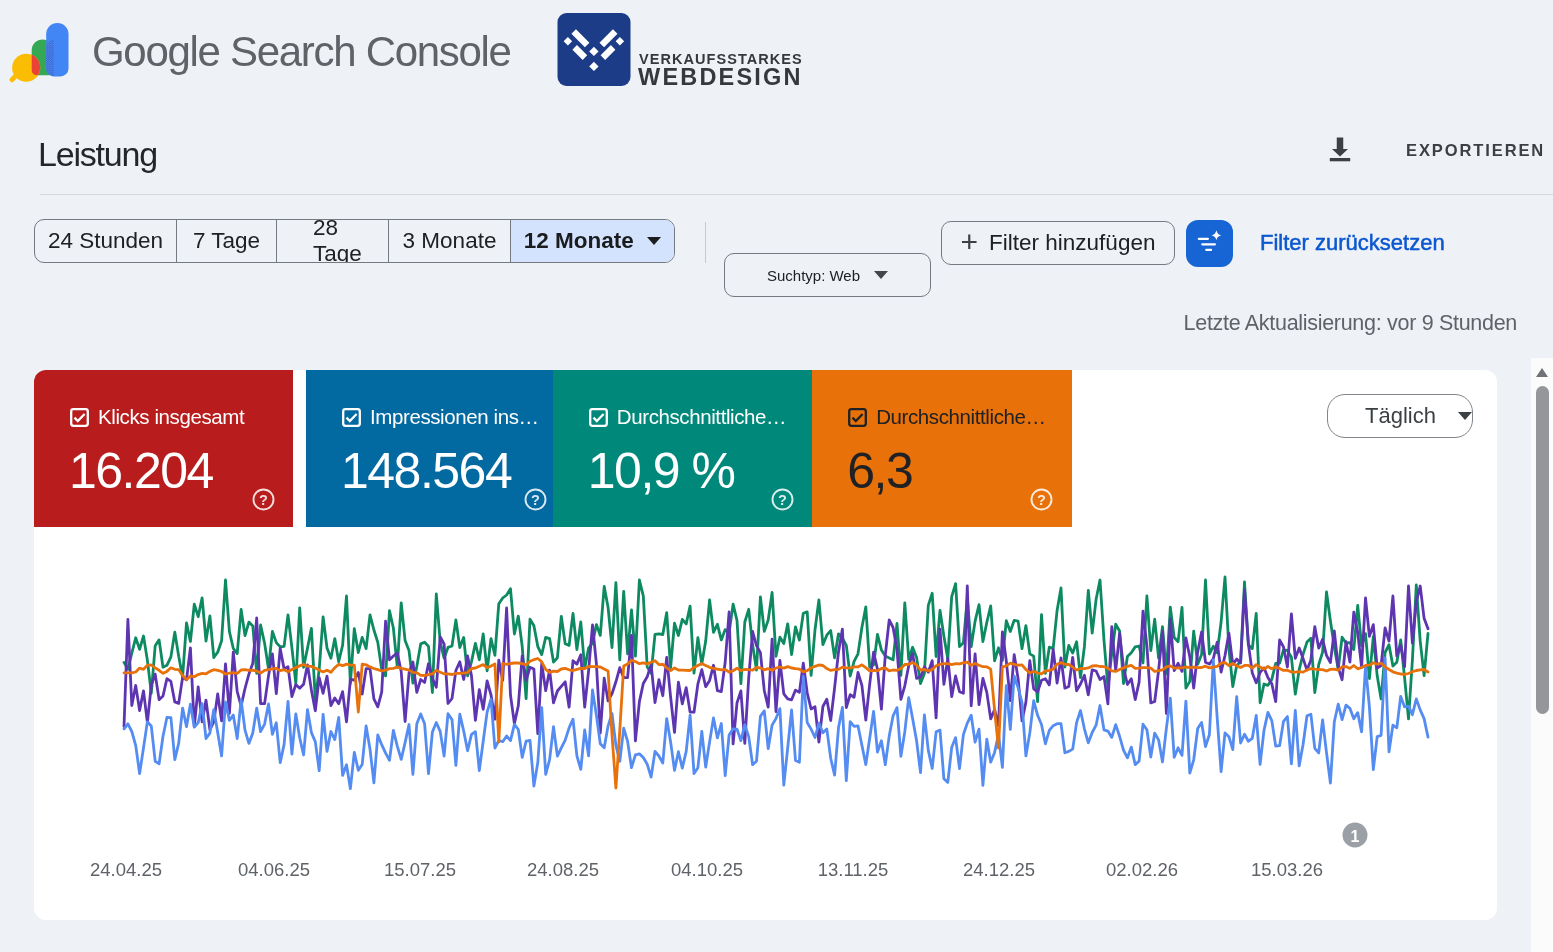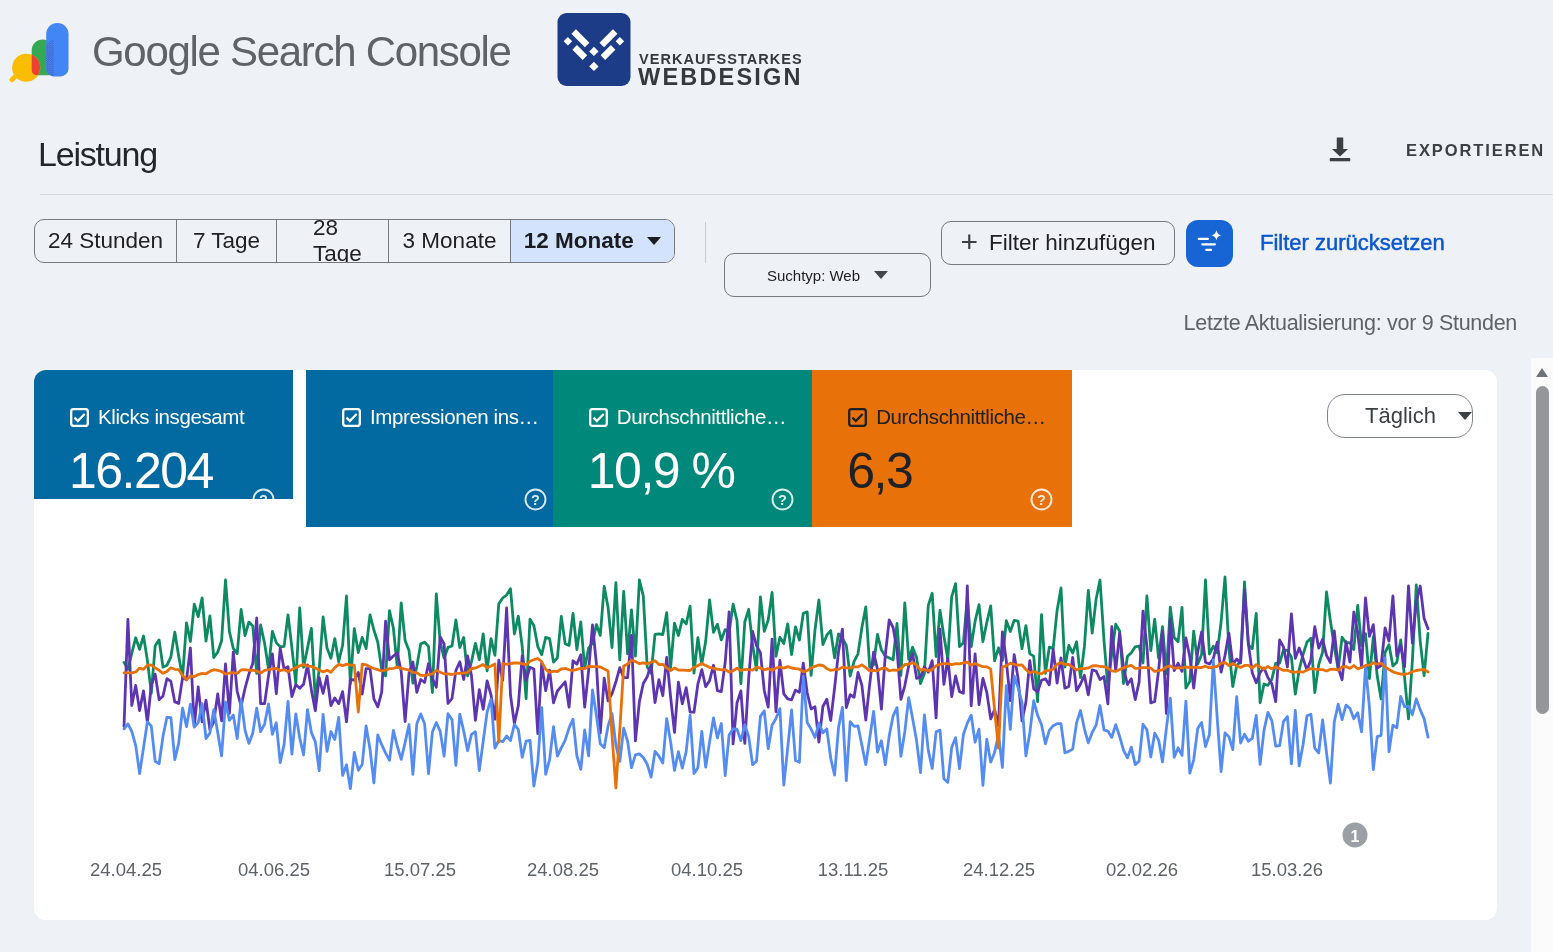--- a/index.html
+++ b/index.html
@@ -88,38 +88,39 @@
     <path d="M30.4 10.2 c0.85 3.2 1.9 4.25 5.1 5.1 c-3.2 0.85 -4.25 1.9 -5.1 5.1 c-0.85 -3.2 -1.9 -4.25 -5.1 -5.1 c3.2 -0.85 4.25 -1.9 5.1 -5.1 z"></path>
   </g>
 </svg>
 
 <div class="abs" style="left:1260px; top:230px; font-size:22px; color:#0b57d0; -webkit-text-stroke:0.5px #0b57d0;">Filter zurücksetzen</div>
 
 <div class="abs" style="right:36px; top:311px; font-size:21.5px; letter-spacing:-0.3px; color:#5f6368;">Letzte Aktualisierung: vor 9 Stunden</div>
 
 <div class="abs" style="left:34px; top:370px; width:1463px; height:550px; background:#ffffff; border-radius:12px;"></div>
 
-<div class="abs" style="left:34.0px; top:370px; width:259.4px; height:129px; background:#0369a1; border-radius:12px 0 0 0;">
+<div class="abs" style="left:34.0px; top:370px; width:259.4px; height:157px; background:#b91c1c; border-radius:12px 0 0 0;">
   <svg style="position:absolute; left:36px; top:38px;" width="19" height="19" viewBox="0 0 19 19">
     <rect x="1.2" y="1.2" width="16.6" height="16.6" rx="2.2" fill="none" stroke="#ffffff" stroke-width="2.3"></rect>
     <path d="M4.5 9.6 l3.3 3.4 l6.8 -7" fill="none" stroke="#ffffff" stroke-width="2.3"></path>
   </svg>
   <div style="position:absolute; left:64px; top:34.5px; font-size:20.5px; letter-spacing:-0.4px; color:#ffffff;">Klicks insgesamt</div>
   <div style="position:absolute; left:35px; top:72px; font-size:50px; letter-spacing:-1.5px; color:#ffffff;">16.204</div>
   <svg style="position:absolute; left:218px; top:118px;" width="23" height="23" viewBox="0 0 23 23">
     <circle cx="11.5" cy="11.5" r="10" fill="none" stroke="rgba(255,255,255,0.85)" stroke-width="1.9"></circle>
     <text x="11.5" y="16.6" font-size="14.5" font-weight="bold" fill="rgba(255,255,255,0.85)" text-anchor="middle" font-family="Liberation Sans">?</text>
   </svg>
 </div>
 <div class="abs" style="left:306px; top:370px; width:259.4px; height:157px; background:#0369a1; ">
   <svg style="position:absolute; left:36px; top:38px;" width="19" height="19" viewBox="0 0 19 19">
     <rect x="1.2" y="1.2" width="16.6" height="16.6" rx="2.2" fill="none" stroke="#ffffff" stroke-width="2.3"></rect>
     <path d="M4.5 9.6 l3.3 3.4 l6.8 -7" fill="none" stroke="#ffffff" stroke-width="2.3"></path>
   </svg>
   <div style="position:absolute; left:64px; top:34.5px; font-size:20.5px; letter-spacing:-0.4px; color:#ffffff;">Impressionen ins…</div>
+  <div style="position:absolute; left:35px; top:72px; font-size:50px; letter-spacing:-1.5px; color:#ffffff;">148.564</div>
   <svg style="position:absolute; left:218px; top:118px;" width="23" height="23" viewBox="0 0 23 23">
     <circle cx="11.5" cy="11.5" r="10" fill="none" stroke="rgba(255,255,255,0.85)" stroke-width="1.9"></circle>
     <text x="11.5" y="16.6" font-size="14.5" font-weight="bold" fill="rgba(255,255,255,0.85)" text-anchor="middle" font-family="Liberation Sans">?</text>
   </svg>
 </div>
 <div class="abs" style="left:552.8px; top:370px; width:259.4px; height:157px; background:#00897b; ">
   <svg style="position:absolute; left:36px; top:38px;" width="19" height="19" viewBox="0 0 19 19">
     <rect x="1.2" y="1.2" width="16.6" height="16.6" rx="2.2" fill="none" stroke="#ffffff" stroke-width="2.3"></rect>
     <path d="M4.5 9.6 l3.3 3.4 l6.8 -7" fill="none" stroke="#ffffff" stroke-width="2.3"></path>
   </svg>

